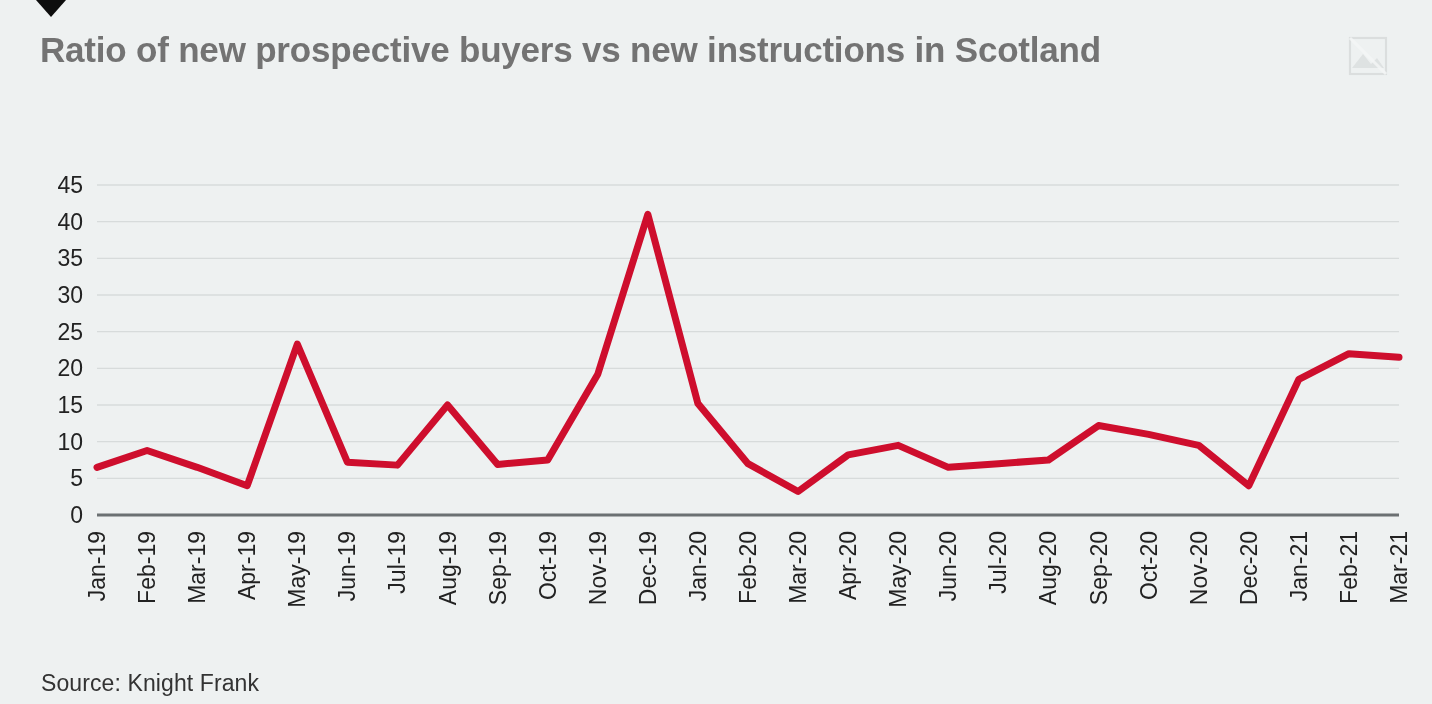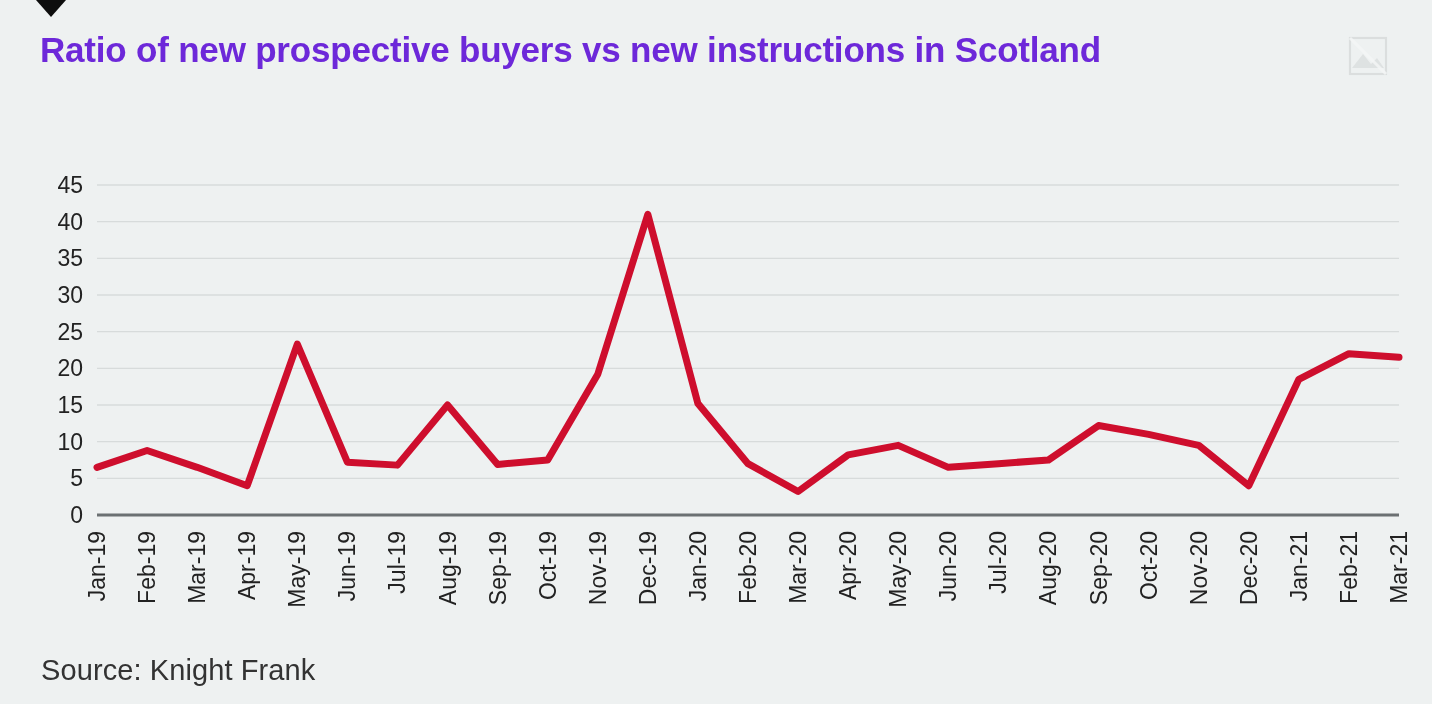--- a/index.html
+++ b/index.html
@@ -37,21 +37,21 @@
 
   
   .chart-title {
     position: absolute;
     left: 40px;
     top: 26px;
     width: 1180px;
     font-size: 35px;
     font-weight: bold;
     line-height: 1.38;
-    color: #6d28d9;
+    color: #737373;
     letter-spacing: -0.2px;
     white-space: pre-wrap;
   }
 
   
   .placeholder-icon {
     position: absolute;
     right: 42px;
     top: 34px;
     width: 44px;
@@ -78,22 +78,22 @@
   .xtick-label {
     font-family: "Liberation Sans", sans-serif;
     font-size: 23px;
     fill: #222222;
   }
 
   
   .source-note {
     position: absolute;
     left: 41px;
-    top: 654px;
-    font-size: 29px;
+    top: 670px;
+    font-size: 23px;
     color: #333333;
     letter-spacing: 0.1px;
   }
 </style>
 </head>
 <body>
 
 <div class="card">
 
   <div class="top-marker"></div>

